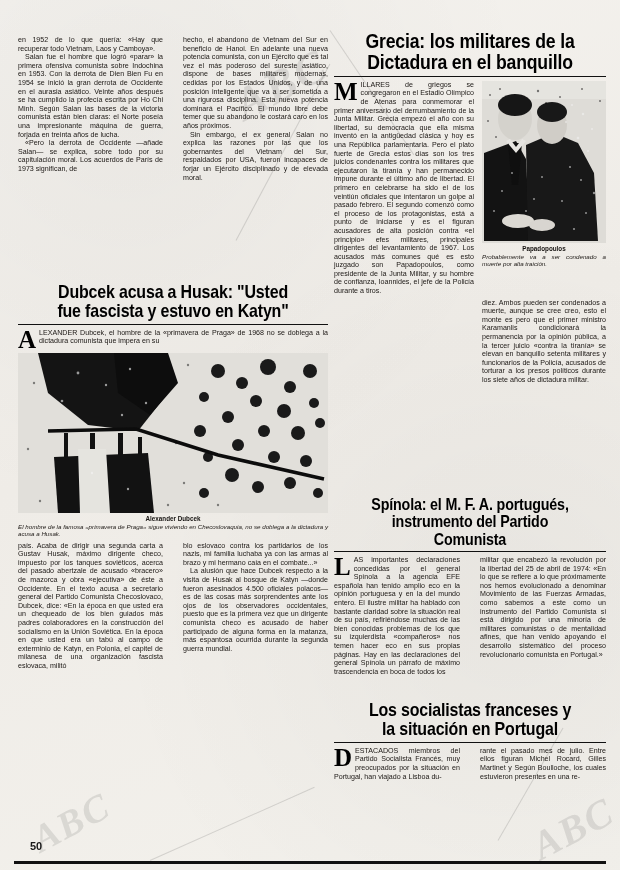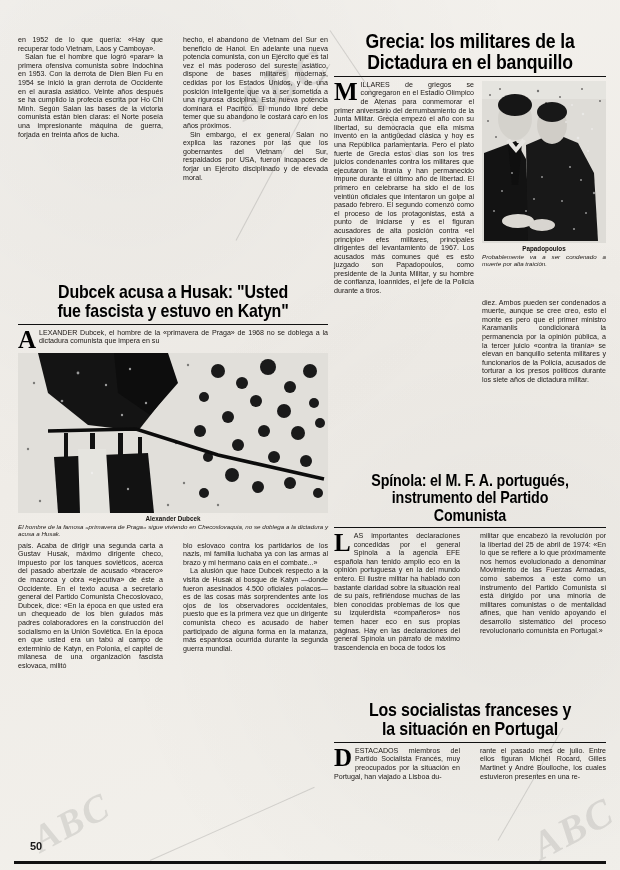--- a/index.html
+++ b/index.html
@@ -130,20 +130,21 @@
 <body>
 
 <div class="page">
   <div class="paper-grain"></div>
 
   <div class="region" style="left:18px;top:36px;width:310px;height:240px;">
     <div class="two-col" style="height:240px;">
       <div class="body-text">
         <p class="noind">en 1952 de lo que quería: «Hay que recuperar todo Vietnam, Laos y Camboya».</p>
         <p>Salan fue el hombre que logró «parar» la primera ofensiva comunista sobre Indochina en 1953. Con la derrota de Dien Bien Fu en 1954 se inició la gran derrota de Occidente en el aurasia asiático. Veinte años después se ha cumplido la profecía escrita por Ho Chi Minh. Según Salan las bases de la victoria comunista están bien claras: el Norte poseía una impresionante máquina de guerra, forjada en treinta años de lucha.</p>
+        <p>«Pero la derrota de Occidente —añade Salan— se explica, sobre todo por su capitulación moral. Los acuerdos de París de 1973 significan, de</p>
       </div>
       <div class="body-text">
         <p class="noind">hecho, el abandono de Vietnam del Sur en beneficio de Hanoi. En adelante una nueva potencia comunista, con un Ejército que es tal vez el más poderoso del sureste asiático, dispone de bases militares modernas, cedidas por los Estados Unidos, y de una posición inteligente que va a ser sometida a una rigurosa disciplina. Esta nueva potencia dominará el Pacífico. El mundo libre debe temer que su abandono le costará caro en los años próximos.</p>
         <p>Sin embargo, el ex general Salan no explica las razones por las que los gobernantes del Vietnam del Sur, respaldados por USA, fueron incapaces de forjar un Ejército disciplinado y de elevada moral.</p>
       </div>
     </div>
   </div>
 
   <div class="region" style="left:334px;top:30px;width:272px;">
     <div class="hl" style="font-size:21px;">
@@ -313,21 +314,21 @@
       <div class="body-text">
         <p class="noind">país. Acaba de dirigir una segunda carta a Gustav Husak, máximo dirigente checo, impuesto por los tanques soviéticos, acerca del pasado abertzale de acusado «bracero» de mazorca y obra «ejecutiva» de éste a Occidente. En el texto acusa a secretario general del Partido Comunista Checoslovaco, Dubcek, dice: «En la época en que usted era un chequeado de los bien guiados más padres colaboradores en la construcción del socialismo en la Unión Soviética. En la época en que usted era un tabú al campo de exterminio de Katyn, en Polonia, el capitel de milanesa de una organización fascista eslovaca, militó</p>
       </div>
       <div class="body-text">
         <p class="noind">blo eslovaco contra los partidarios de los nazis, mi familia luchaba ya con las armas al brazo y mi hermano caía en el combate...»</p>
         <p>La alusión que hace Dubcek respecto a la visita de Husak al bosque de Katyn —donde fueron asesinados 4.500 oficiales polacos— es de las cosas más sorprendentes ante los ojos de los observadores occidentales, puesto que es la primera vez que un dirigente comunista checo es acusado de haber participado de alguna forma en la matanza, más espantosa ocurrida durante la segunda guerra mundial.</p>
       </div>
     </div>
   </div>
 
-  <div class="region" style="left:334px;top:472px;width:272px;">
+  <div class="region" style="left:334px;top:496px;width:272px;">
     <div class="hl" style="font-size:17px;">
       <div>Spínola: el M. F. A. portugués,</div>
       <div>instrumento del Partido Comunista</div>
     </div>
     <div class="rule"></div>
 
     <div class="two-col" style="margin-top:2px;">
       <div class="body-text">
         <span class="dropcap">L</span>
         <p class="noind">AS importantes declaraciones concedidas por el general Spínola a la agencia EFE española han tenido amplio eco en la opinión portuguesa y en la del mundo entero. El ilustre militar ha hablado con bastante claridad sobre la situación real de su país, refiriéndose muchas de las bien conocidas problemas de los que su izquierdista «compañeros» nos temen hacer eco en sus propias páginas. Hay en las declaraciones del general Spínola un párrafo de máximo trascendencia en boca de todos los</p>
@@ -344,21 +345,21 @@
       <div>la situación en Portugal</div>
     </div>
     <div class="rule"></div>
 
     <div class="two-col" style="margin-top:2px;">
       <div class="body-text">
         <span class="dropcap">D</span>
         <p class="noind">ESTACADOS miembros del Partido Socialista Francés, muy preocupados por la situación en Portugal, han viajado a Lisboa du-</p>
       </div>
       <div class="body-text">
-        <p class="noind">rante el pasado mes de julio. Entre ellos figuran Michel Rocard, Gilles Martinet y André Boulloche, los cuales estuvieron presentes en una re-</p>
+        <p class="noind">rante el pasado mes de julio. Entre ellos figuran Michel Rocard, Gilles Martinet y Según Boulloche, los cuales estuvieron presentes en una re-</p>
       </div>
     </div>
   </div>
 
   <div class="watermark wm1">ABC</div>
   <div class="wm-line" style="left:236px;top:240px;width:200px;transform:rotate(-62deg);"></div>
   <div class="wm-line" style="left:330px;top:30px;width:150px;transform:rotate(56deg);"></div>
 
   <div class="watermark wm2">ABC</div>
   <div class="wm-line" style="left:498px;top:840px;width:130px;transform:rotate(-60deg);"></div>

